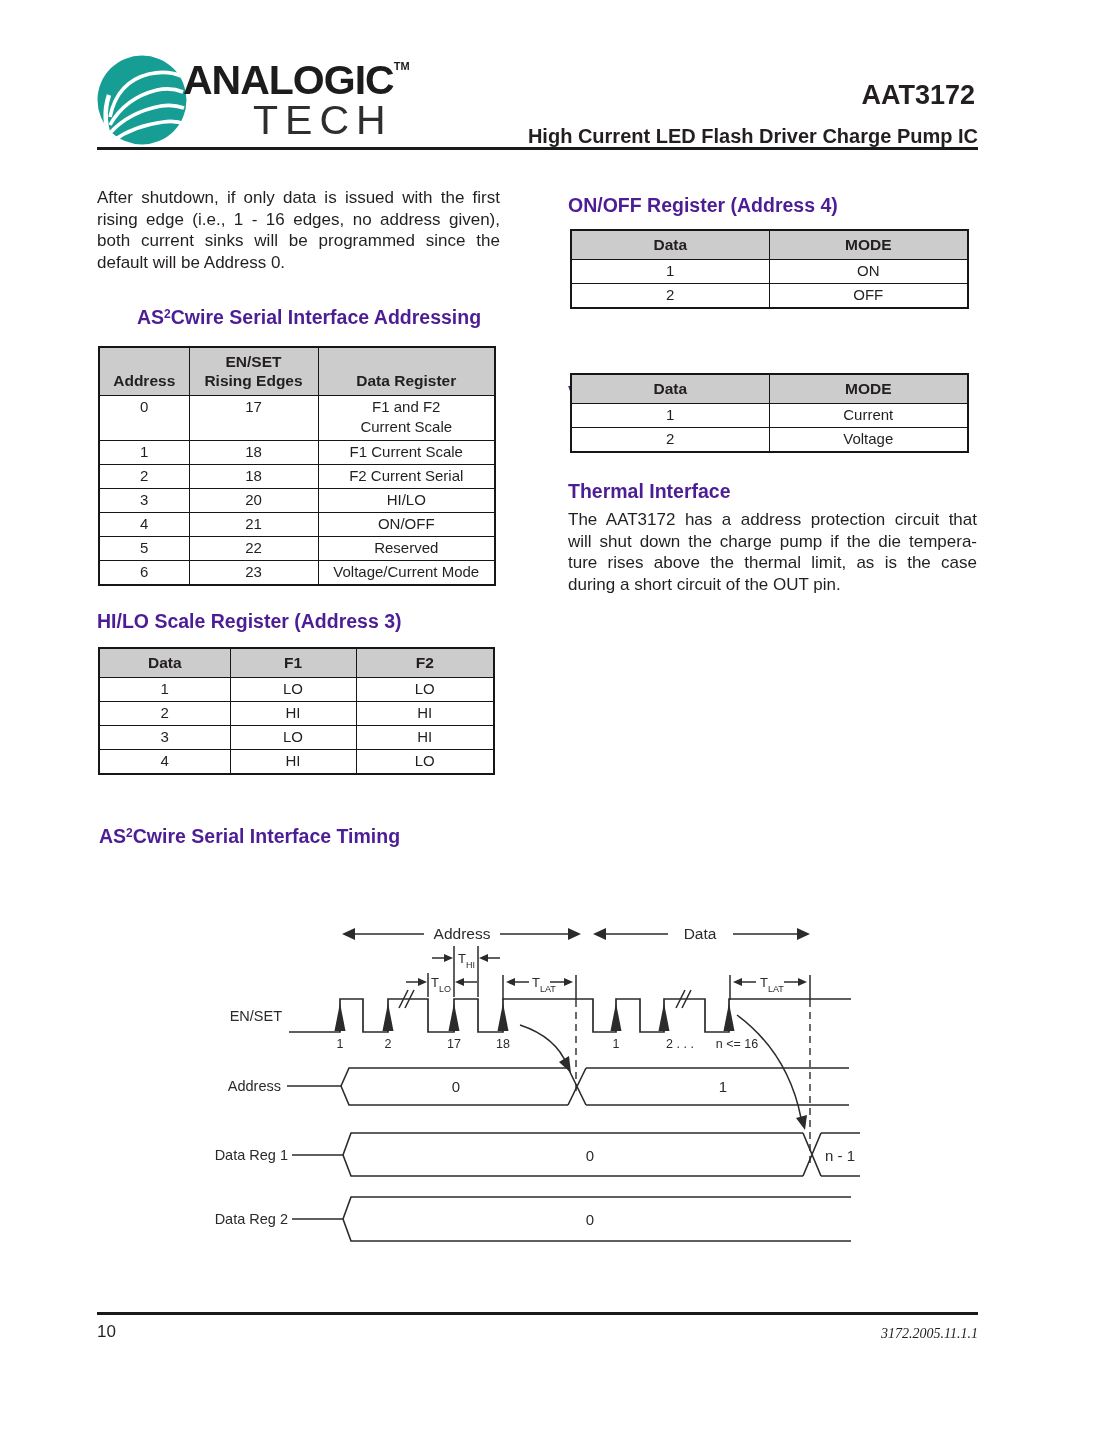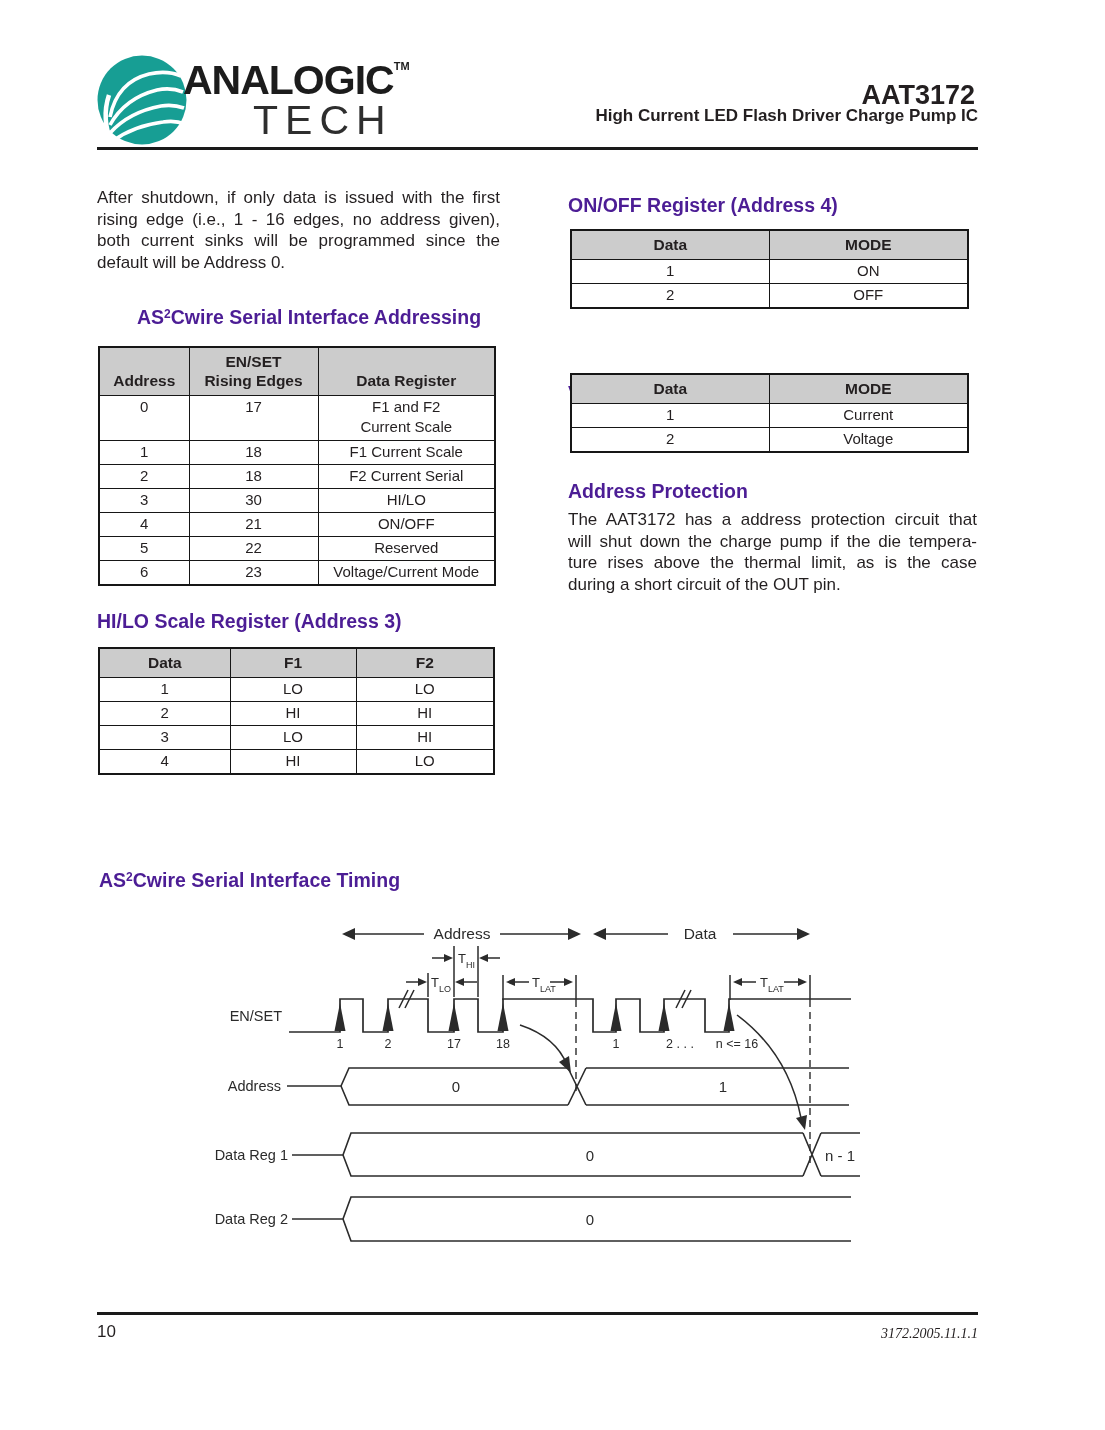--- a/index.html
+++ b/index.html
@@ -6,21 +6,21 @@
   .page{position:relative;width:1105px;height:1430px;background:#ffffff;overflow:hidden;
         font-family:"Liberation Sans", sans-serif;color:#231f20;}
   .abs{position:absolute;}
 
   
   .brand-main{left:183px;top:57px;font-size:41px;font-weight:bold;letter-spacing:-1px;color:#1c1c1c;}
   .brand-tm{font-size:11px;font-weight:bold;vertical-align:24px;letter-spacing:0;}
   .brand-tech{left:253px;top:97px;font-size:41px;font-weight:normal;letter-spacing:7px;color:#2e2e2e;
               font-stretch:expanded;}
   .part-number{right:130px;top:80px;font-size:27px;font-weight:bold;text-align:right;width:400px;left:575px;}
-  .subtitle{top:106px;font-size:17px;font-weight:bold;text-align:right;width:560px;left:418px;}
+  .subtitle{top:125px;font-size:20px;font-weight:bold;text-align:right;width:560px;left:418px;}
   .hrule{left:97px;width:881px;height:3px;background:#1a1a1a;}
   .rule-top{top:147px;}
   .rule-bottom{top:1312px;}
 
   
   .para{font-size:17px;line-height:21.6px;}
   .jline{display:block;text-align:justify;text-align-last:justify;white-space:normal;}
   .jline.last{text-align-last:left;}
   .sect-heading{font-size:19.5px;font-weight:bold;color:#4c1d95;}
   .sect-heading sup{font-size:12px;vertical-align:6px;}
@@ -101,21 +101,21 @@
         <td>18</td>
         <td>F1 Current Scale</td>
         </tr>
       <tr>
         <td>2</td>
         <td>18</td>
         <td>F2 Current Serial</td>
         </tr>
       <tr>
         <td>3</td>
-        <td>30</td>
+        <td>20</td>
         <td>HI/LO</td>
         </tr>
       <tr>
         <td>4</td>
         <td>21</td>
         <td>ON/OFF</td>
         </tr>
       <tr>
         <td>5</td>
         <td>22</td>
@@ -211,30 +211,30 @@
         <td>1</td>
         <td>Current</td>
         </tr>
       <tr>
         <td>2</td>
         <td>Voltage</td>
         </tr>
     </tbody>
   </table>
 
-  <div class="abs sect-heading" style="left:568px;top:480px;">Address Protection</div>
+  <div class="abs sect-heading" style="left:568px;top:480px;">Thermal Interface</div>
 
   <div class="abs para" style="left:568px;top:509px;width:409px;">
     <span class="jline">The AAT3172 has a address protection circuit that</span>
     <span class="jline">will shut down the charge pump if the die tempera-</span>
     <span class="jline">ture rises above the thermal limit, as is the case</span>
     <span class="jline last">during a short circuit of the OUT pin.</span>
   </div>
 
-  <div class="abs sect-heading" style="left:99px;top:869px;"><span>AS</span><sup>2</sup><span>Cwire Serial Interface Timing</span></div>
+  <div class="abs sect-heading" style="left:99px;top:825px;"><span>AS</span><sup>2</sup><span>Cwire Serial Interface Timing</span></div>
 
   <svg class="abs" style="left:0;top:915px;" width="1105" height="345" viewBox="0 0 1105 345">
 
     <g stroke="#2b2b2b" stroke-width="1.6">
       <line x1="354" y1="19" x2="424" y2="19"></line>
         <line x1="500" y1="19" x2="569" y2="19"></line>
     </g>
     <polygon points="342,19 355,13 355,25" fill="#2b2b2b"></polygon>
     <polygon points="581,19 568,13 568,25" fill="#2b2b2b"></polygon>
     <text class="spantext" x="462" y="24" text-anchor="middle">Address</text>

